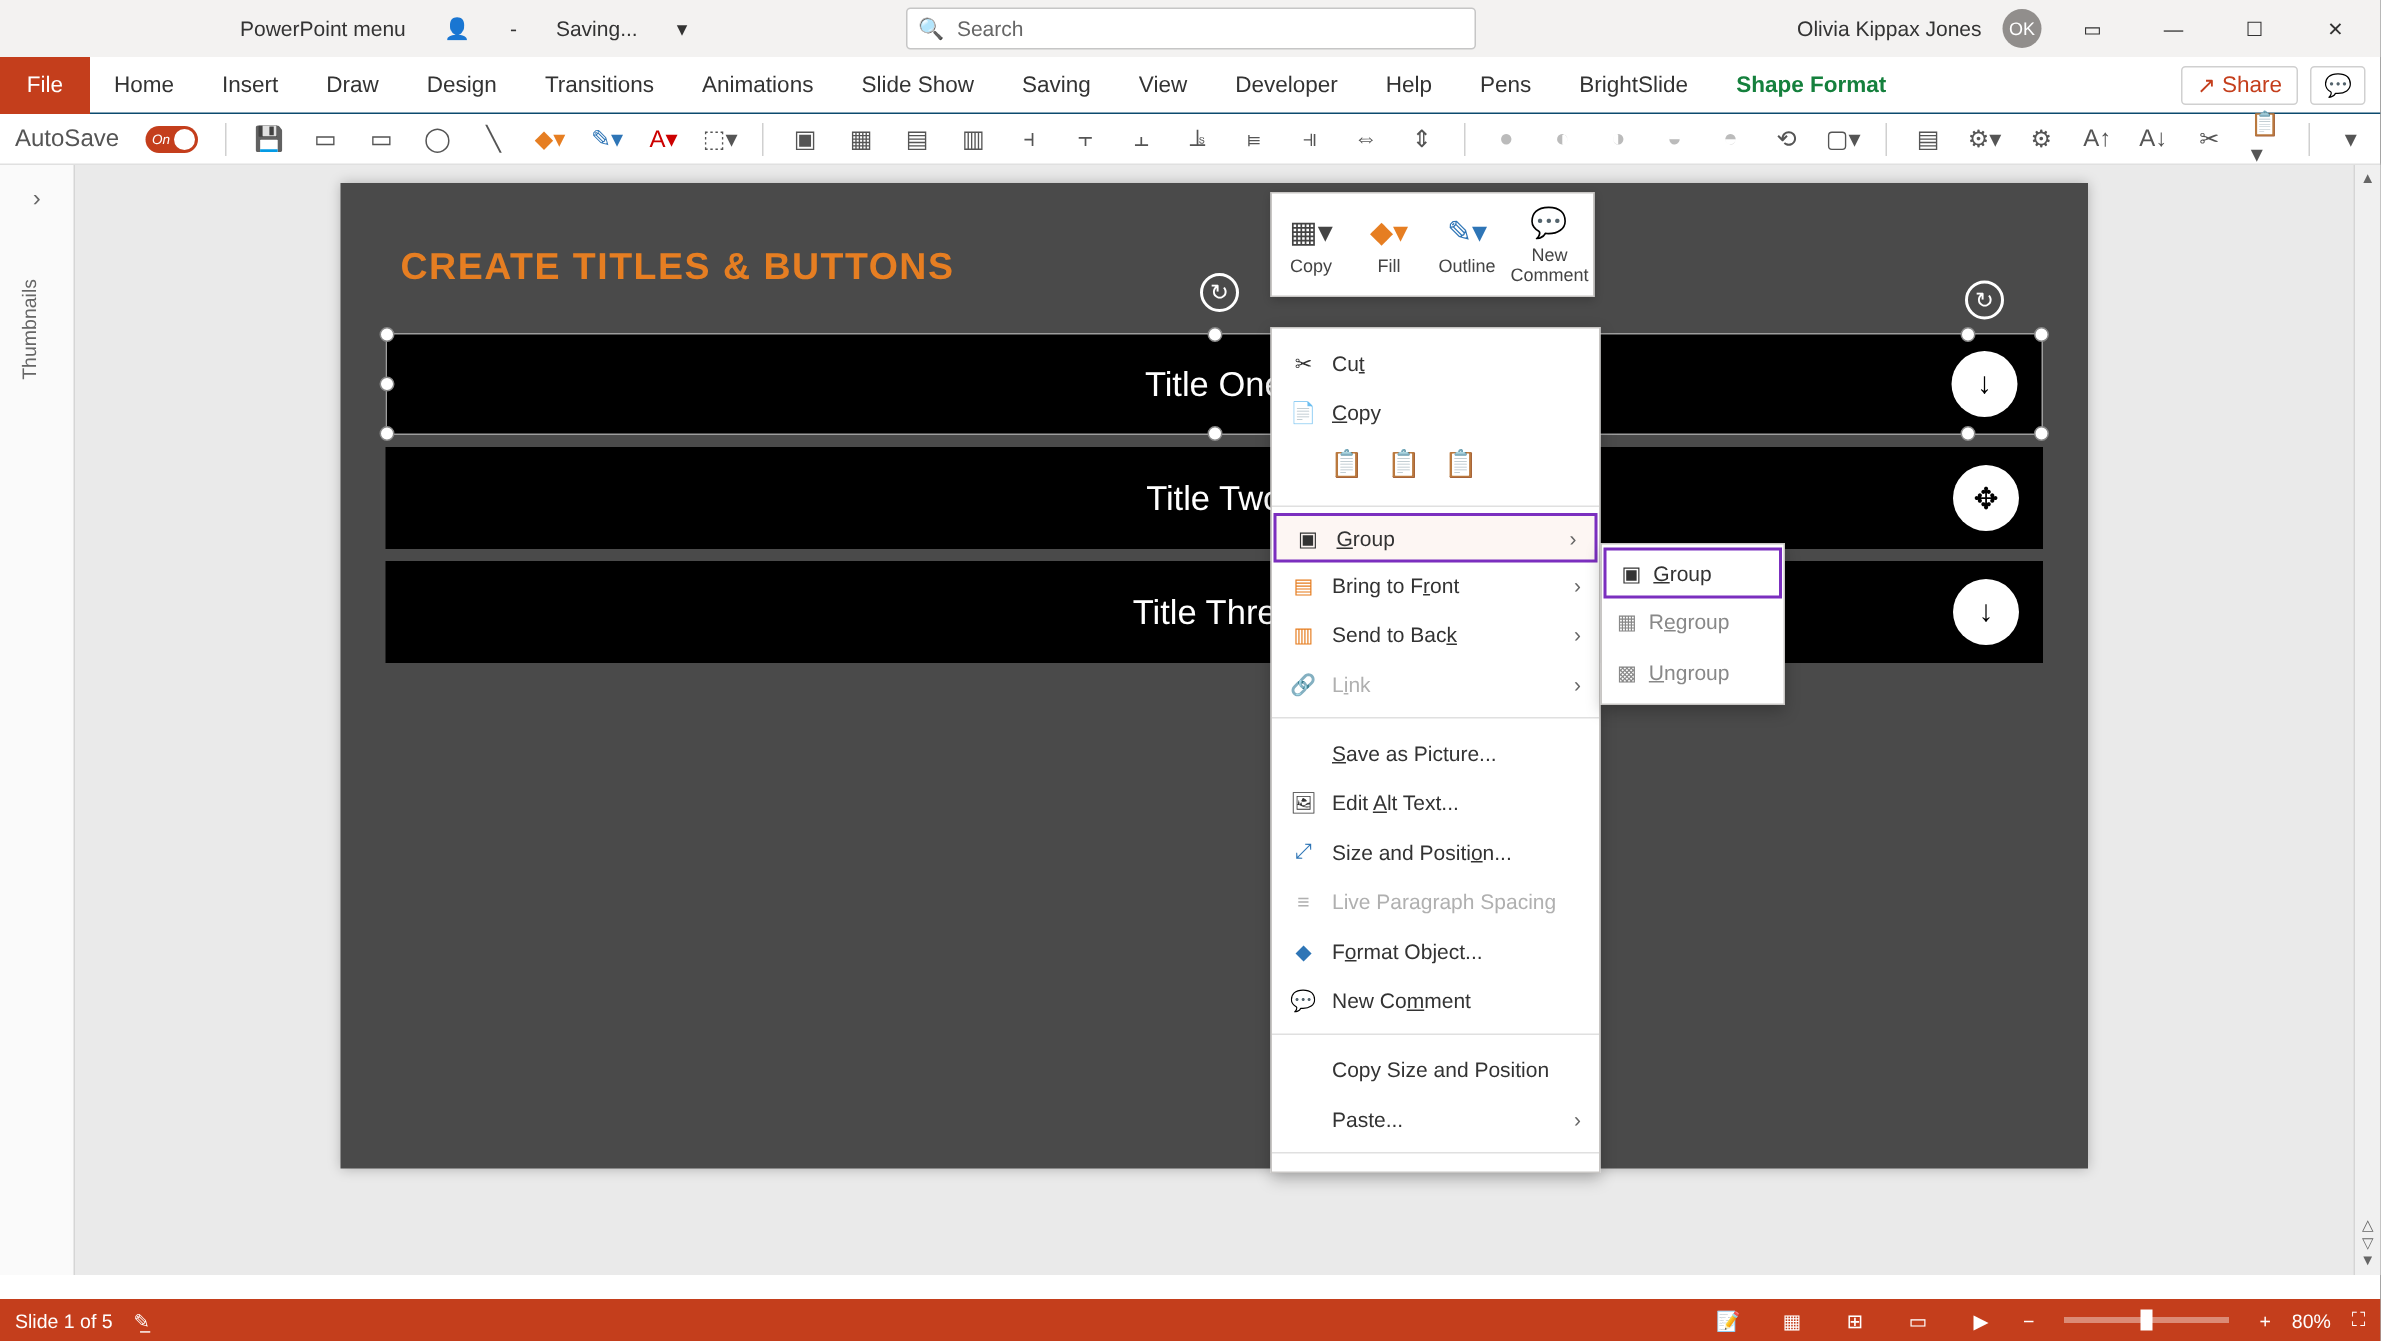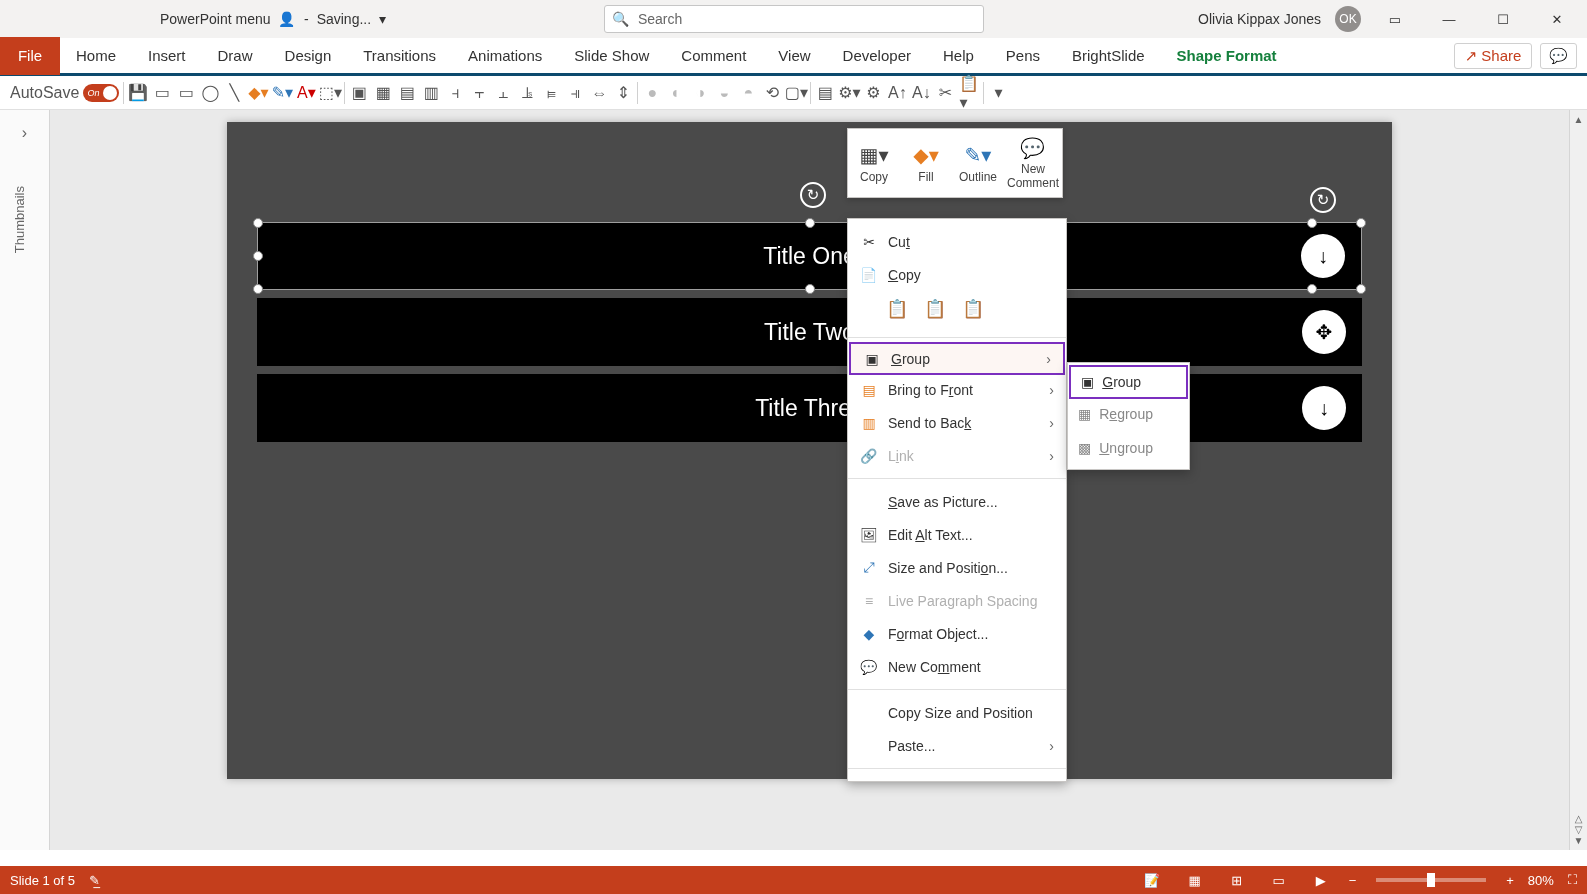--- a/index.html
+++ b/index.html
@@ -1,36 +1,36 @@
 <!DOCTYPE html>
 <html><head>
 <meta charset="utf-8">
 <style>
 * { margin: 0; padding: 0; box-sizing: border-box; font-family: "Segoe UI", sans-serif; }
 body { width: 1587px; height: 894px; background: #fff; overflow: hidden; position: relative; }
 
 
 .titlebar { height: 38px; display: flex; align-items: center; background: #f3f2f1; font-size: 14px; color: #333; }
-.titlebar .left { display: flex; align-items: center; gap: 8px; padding-left: 160px; }
+.titlebar .left { display: flex; align-items: center; gap: 26px; padding-left: 160px; }
 .titlebar .center { position: absolute; left: 50%; transform: translateX(-50%); width: 380px; height: 28px; background: #fff; border: 1px solid #c6c6c6; border-radius: 3px; display: flex; align-items: center; padding: 0 8px; gap: 8px; color: #666; }
 .titlebar .right { margin-left: auto; display: flex; align-items: center; gap: 14px; padding-right: 10px; }
 .titlebar .avatar { width: 26px; height: 26px; border-radius: 50%; background: #918e8c; color: #fff; display: flex; align-items: center; justify-content: center; font-size: 12px; }
 .titlebar .winbtn { width: 40px; height: 30px; display: flex; align-items: center; justify-content: center; font-size: 13px; color: #333; }
 
 
-.ribbon-tabs { height: 38px; display: flex; align-items: center; border-bottom: 3px solid #0c4a6e; font-size: 15px; }
+.ribbon-tabs { height: 38px; display: flex; align-items: center; border-bottom: 1px solid #0c4a6e; font-size: 15px; }
 .ribbon-tabs .filetab { height: 38px; width: 60px; background: #c43e1c; color: #fff; display: flex; align-items: center; justify-content: center; }
 .ribbon-tabs .tab { padding: 0 16px; height: 38px; display: flex; align-items: center; color: #333; }
 .ribbon-tabs .tab.active { color: #15803d; font-weight: bold; }
 .ribbon-tabs .spacer { flex: 1; }
 .ribbon-tabs .share { border: 1px solid #d0d0d0; border-radius: 3px; padding: 3px 10px; color: #c43e1c; display: flex; align-items: center; gap: 4px; margin-right: 8px; }
 .ribbon-tabs .comment-toggle { border: 1px solid #d0d0d0; border-radius: 3px; padding: 3px 8px; color: #c43e1c; margin-right: 10px; }
 
 
-.qat { height: 34px; display: flex; align-items: center; gap: 4px; padding: 0 10px; border-bottom: 1px solid #e0e0e0; color: #555; }
+.qat { height: 34px; display: flex; align-items: center; gap: 18px; padding: 0 10px; border-bottom: 1px solid #e0e0e0; color: #555; }
 .qat .autosave-toggle { width: 36px; height: 18px; background: #c43e1c; border-radius: 9px; position: relative; display: inline-flex; align-items: center; }
 .qat .autosave-toggle .knob { width: 14px; height: 14px; background: #fff; border-radius: 50%; position: absolute; right: 2px; }
 .qat .autosave-toggle .onlbl { color: #fff; font-size: 9px; position: absolute; left: 4px; font-style: italic; }
 .qat .sep { width: 1px; height: 22px; background: #d0d0d0; }
 .qat-icon { width: 20px; height: 20px; display: inline-flex; align-items: center; justify-content: center; font-size: 16px; }
 
 
 .workspace { background: #eaeaea; height: 740px; display: flex; position: relative; }
 .thumb-rail { width: 50px; background: #fafafa; border-right: 1px solid #d5d5d5; display: flex; align-items: flex-start; justify-content: center; padding-top: 10px; }
 .thumb-rail .chev { width: 26px; height: 26px; display: flex; align-items: center; justify-content: center; color: #666; }
@@ -109,21 +109,21 @@
 
 <div class="ribbon-tabs">
   <div class="filetab">File</div>
   <div class="tab">Home</div>
   <div class="tab">Insert</div>
   <div class="tab">Draw</div>
   <div class="tab">Design</div>
   <div class="tab">Transitions</div>
   <div class="tab">Animations</div>
   <div class="tab">Slide Show</div>
-  <div class="tab">Comment</div>
+  <div class="tab">Saving</div>
   <div class="tab">View</div>
   <div class="tab">Developer</div>
   <div class="tab">Help</div>
   <div class="tab">Pens</div>
   <div class="tab">BrightSlide</div>
   <div class="tab active">Shape Format</div>
   <div class="spacer"></div>
   <div class="share">
       <span>↗</span>
       <span>Share</span>
@@ -183,20 +183,21 @@
 <div class="workspace">
   <div class="thumb-rail">
     <div>
       <div class="chev">›</div>
       <div class="lbl">Thumbnails</div>
     </div>
   </div>
 
   <div class="canvas-area">
     <div class="slide">
+      <div class="slide-title">CREATE TITLES &amp; BUTTONS</div>
 
       <div class="title-row selected" style="top:100px">
         <span>Title One</span>
         <span class="circle">↓</span>
         <span class="sel-handle" style="left:-5px; top:-5px"></span>
         <span class="sel-handle" style="left:-5px; top:50%; transform:translateY(-50%)"></span>
         <span class="sel-handle" style="left:-5px; bottom:-5px"></span>
         <span class="sel-handle" style="left:50%; top:-5px; transform:translateX(-50%)"></span>
         <span class="sel-handle" style="left:50%; bottom:-5px; transform:translateX(-50%)"></span>
         <span class="sel-handle" style="right:44px; top:-5px"></span>

